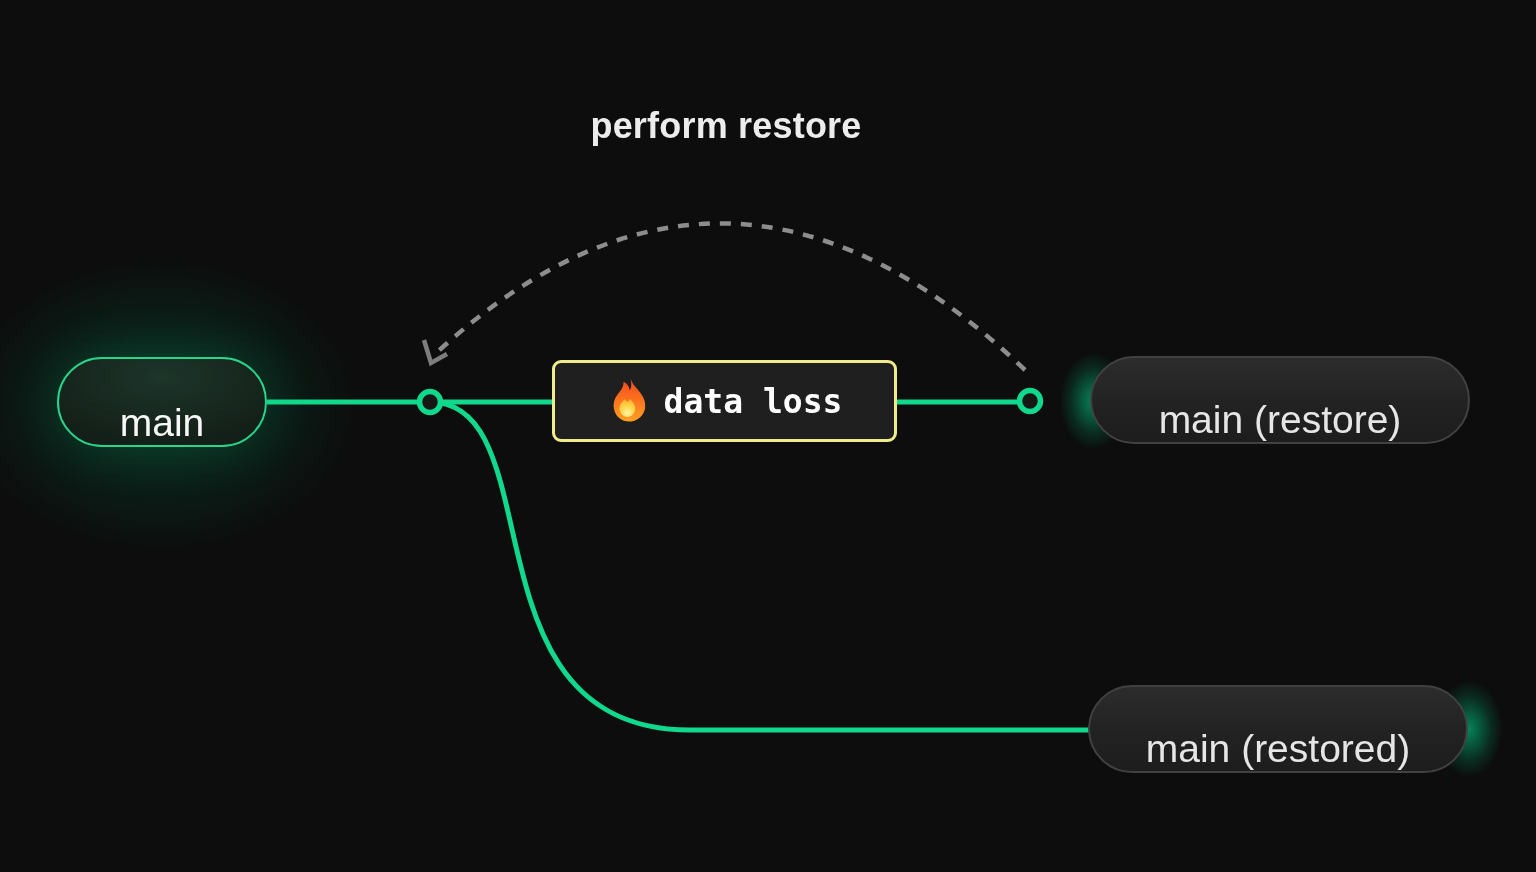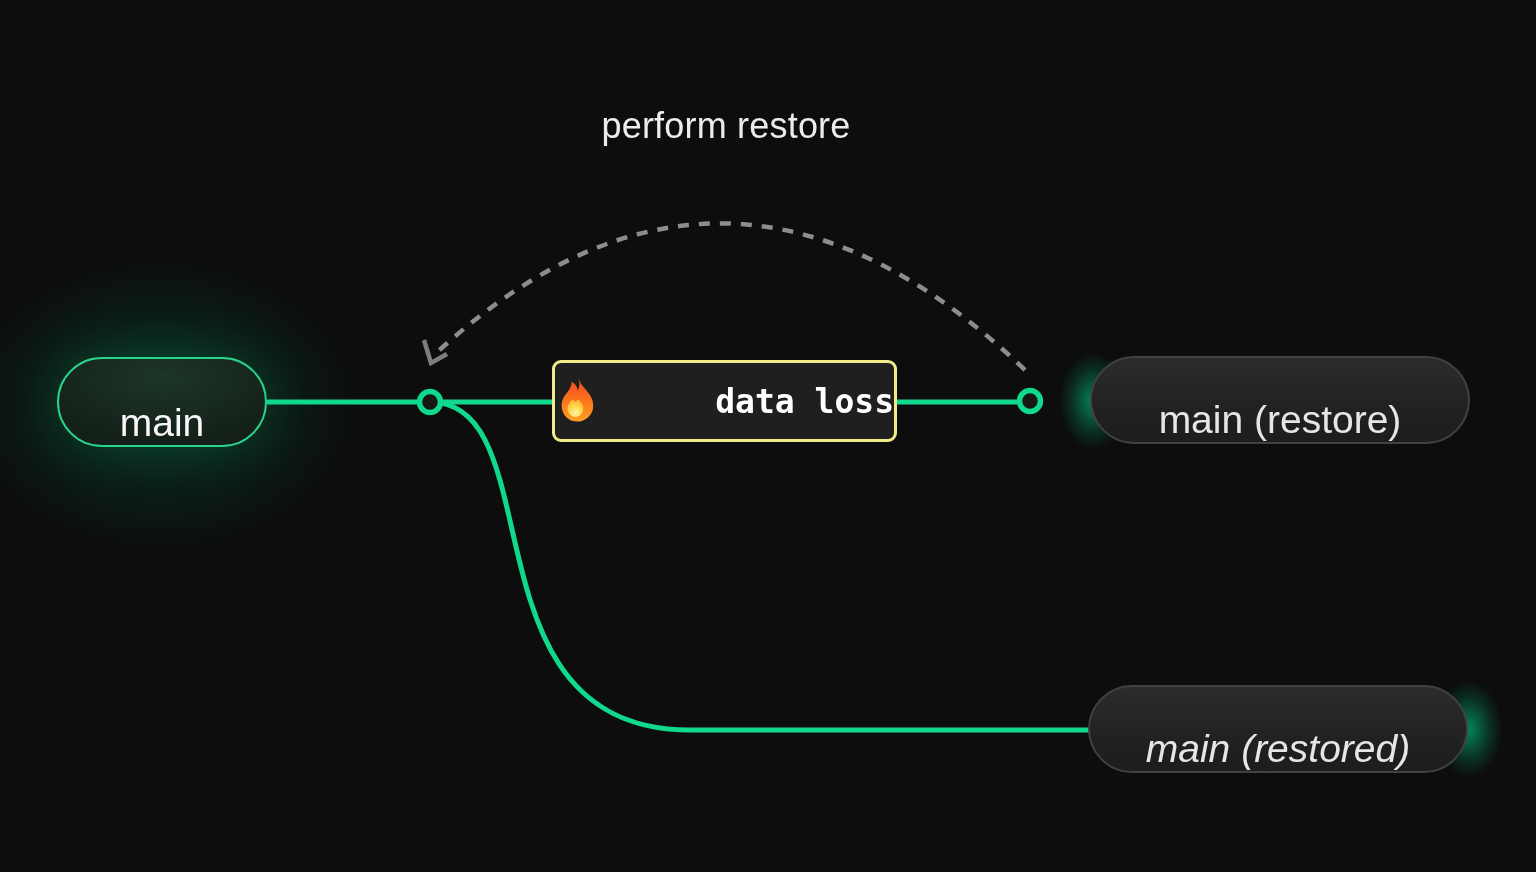--- a/index.html
+++ b/index.html
@@ -21,47 +21,47 @@
   .glow-restored{
     left:1424px;top:664px;width:90px;height:130px;
     background:radial-gradient(closest-side,rgba(0,228,151,0.55),rgba(0,228,151,0.14) 50%,rgba(0,228,151,0) 75%);
   }
   
   svg.edges{position:absolute;left:0;top:0;}
   
   .caption{
     position:absolute;left:426px;top:102px;width:600px;
     text-align:center;color:#ececec;font-size:36px;line-height:47px;
-    font-weight:400;letter-spacing:0.2px;
+    font-weight:700;letter-spacing:0.2px;
   }
   .caption span{display:block;}
   
   .pill{
     position:absolute;display:flex;align-items:flex-end;justify-content:center;
     border-radius:999px;box-sizing:border-box;
     font-size:39px;color:#e9e9e9;white-space:nowrap;
   }
   .pill-main{
     left:57px;top:357px;width:210px;height:90px;
     border:2px solid #28d58b;color:#f7f7f7;
     background:radial-gradient(130% 150% at 50% 22%,#1d352a 0%,#15231b 42%,#0f1712 78%,#0d120e 100%);
     box-shadow:0 0 55px rgba(0,228,151,0.18);
   }
   .pill-gray{
     border:2px solid #414141;
     background:linear-gradient(180deg,#2c2c2c 0%,#222222 55%,#1d1d1d 100%);
     color:#e6e6e6;
   }
   .pill-backup{left:1090px;top:356px;width:380px;height:88px;}
-  .pill-restored{left:1088px;top:685px;width:380px;height:88px;font-style:italic;}
+  .pill-restored{left:1088px;top:685px;width:380px;height:88px;}
   
   .databox{
     position:absolute;left:552px;top:360px;width:345px;height:82px;
     box-sizing:border-box;border:3px solid #f1ec8b;border-radius:9px;
-    background:#1f1f1f;display:flex;align-items:center;justify-content:space-between;gap:11px;
+    background:#1f1f1f;display:flex;align-items:center;justify-content:center;gap:11px;
   }
   .databox .label{
     font-family:"DejaVu Sans Mono","Liberation Mono",monospace;
     font-weight:bold;font-size:33px;color:#ffffff;letter-spacing:0px;
   }
   .flame{width:46px;height:52px;flex:0 0 auto;}
 </style>
 </head>
 <body>
 

